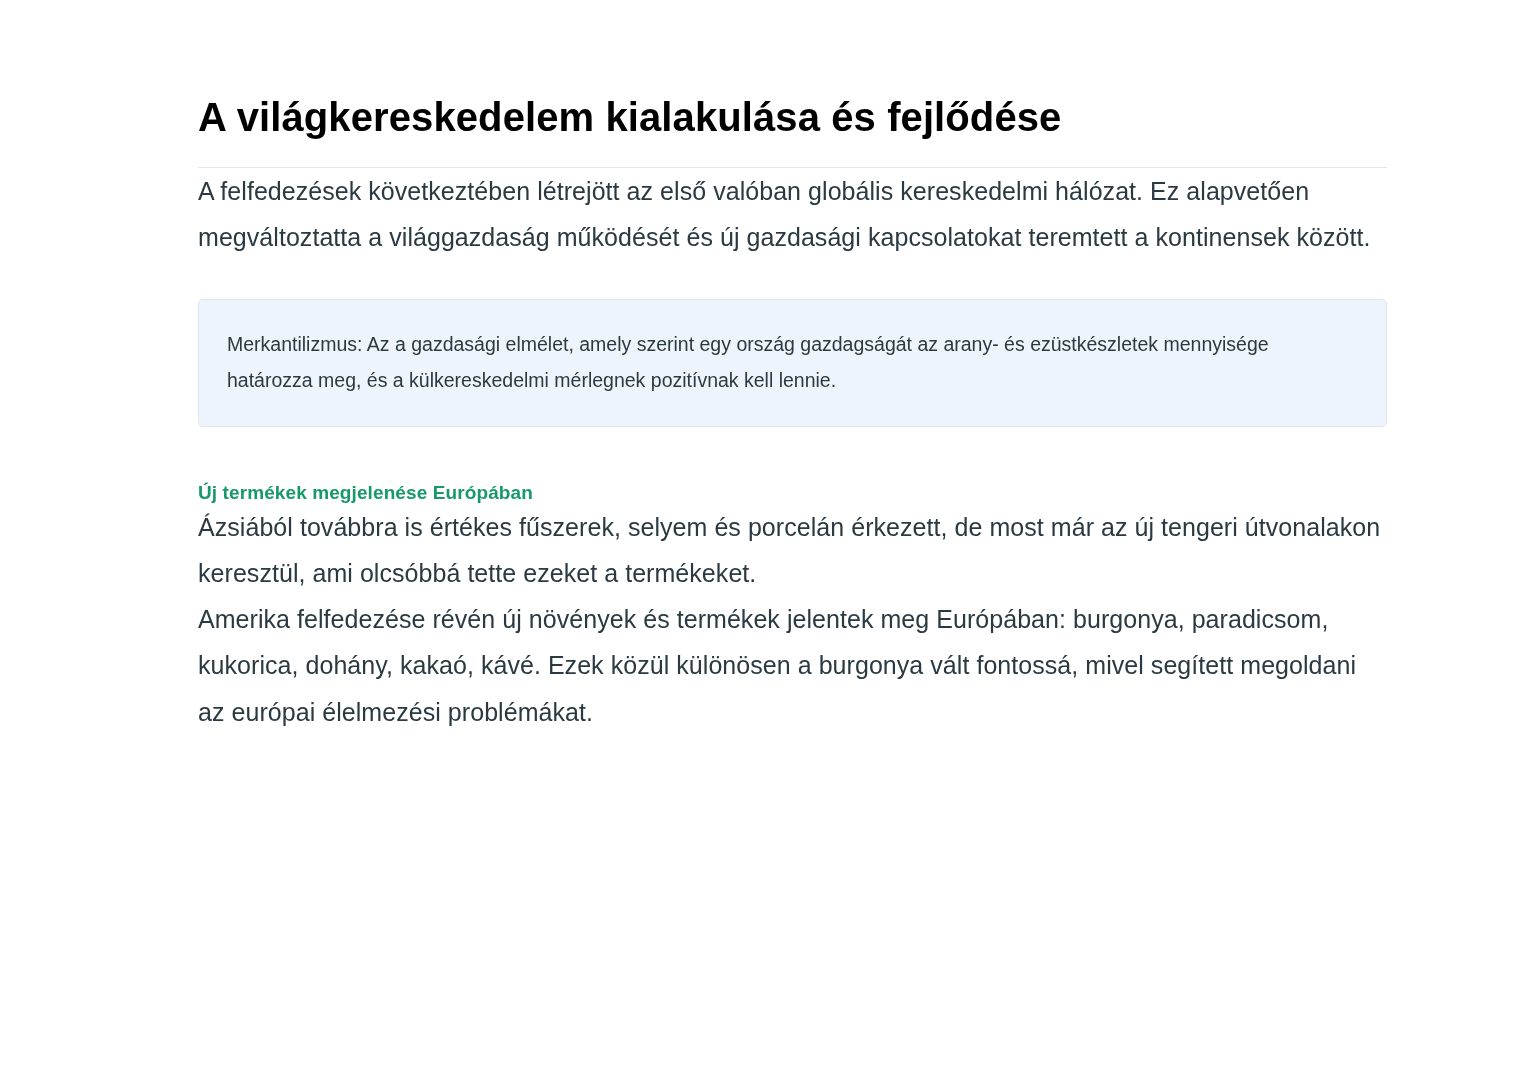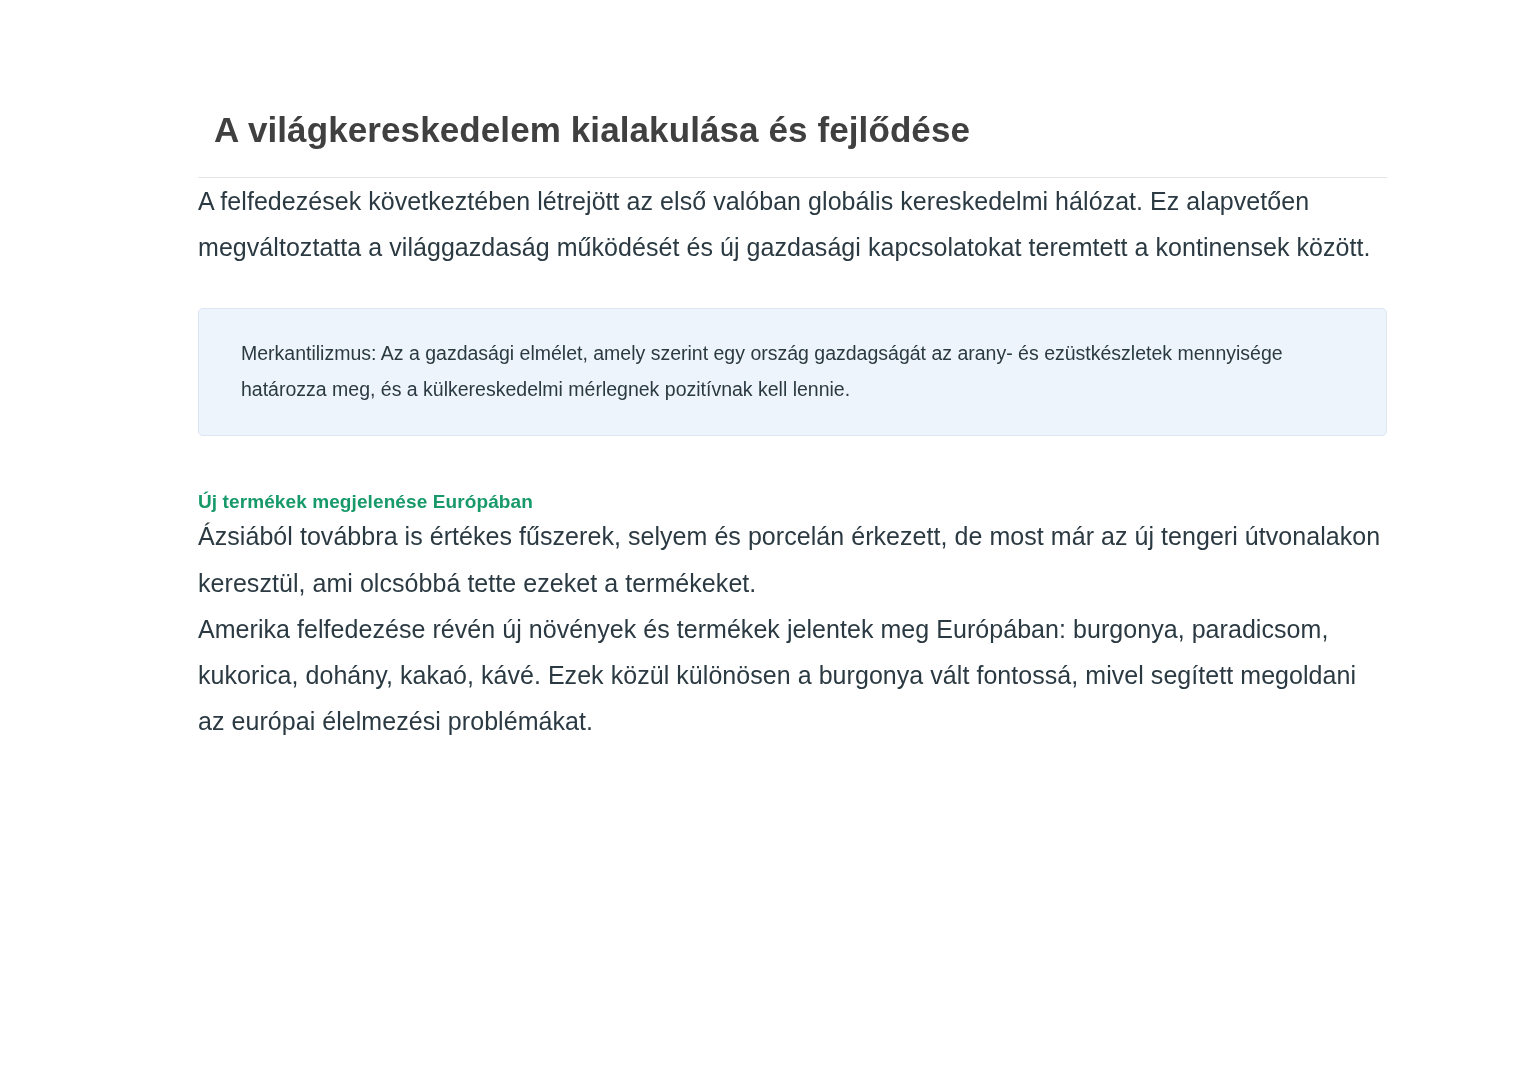--- a/index.html
+++ b/index.html
@@ -17,24 +17,24 @@
   .page {
     box-sizing: border-box;
     width: 1527px;
     height: 1080px;
     padding: 92px 140px 0 198px;
   }
   .doc {
     max-width: 1190px;
   }
   h1.doc-title {
-    margin: 16px;
-    font-size: 35px;
+    margin: 0;
+    font-size: 40px;
     font-weight: 600;
-    color: #404040;
+    color: #000000;
     letter-spacing: 0.1px;
     line-height: 1.25;
   }
   .title-rule {
     margin-top: 25px;
     border-top: 1px solid #e3e6e8;
     width: 100%;
   }
   p.body-text {
     margin: 0;
@@ -61,21 +61,21 @@
   }
   .para-after-head {
     margin-top: 30px;
   }
   .callout {
     box-sizing: border-box;
     margin-top: 38px;
     background: #eef4fb;
     border: 1px solid #dbe6f2;
     border-radius: 5px;
-    padding: 26px 30px 28px 42px;
+    padding: 26px 30px 28px 28px;
   }
   .callout p {
     margin: 0;
     font-size: 19.5px;
     line-height: 1.85;
     color: #2b3a42;
   }
   .para-spaced {
     margin-top: 30px;
   }

